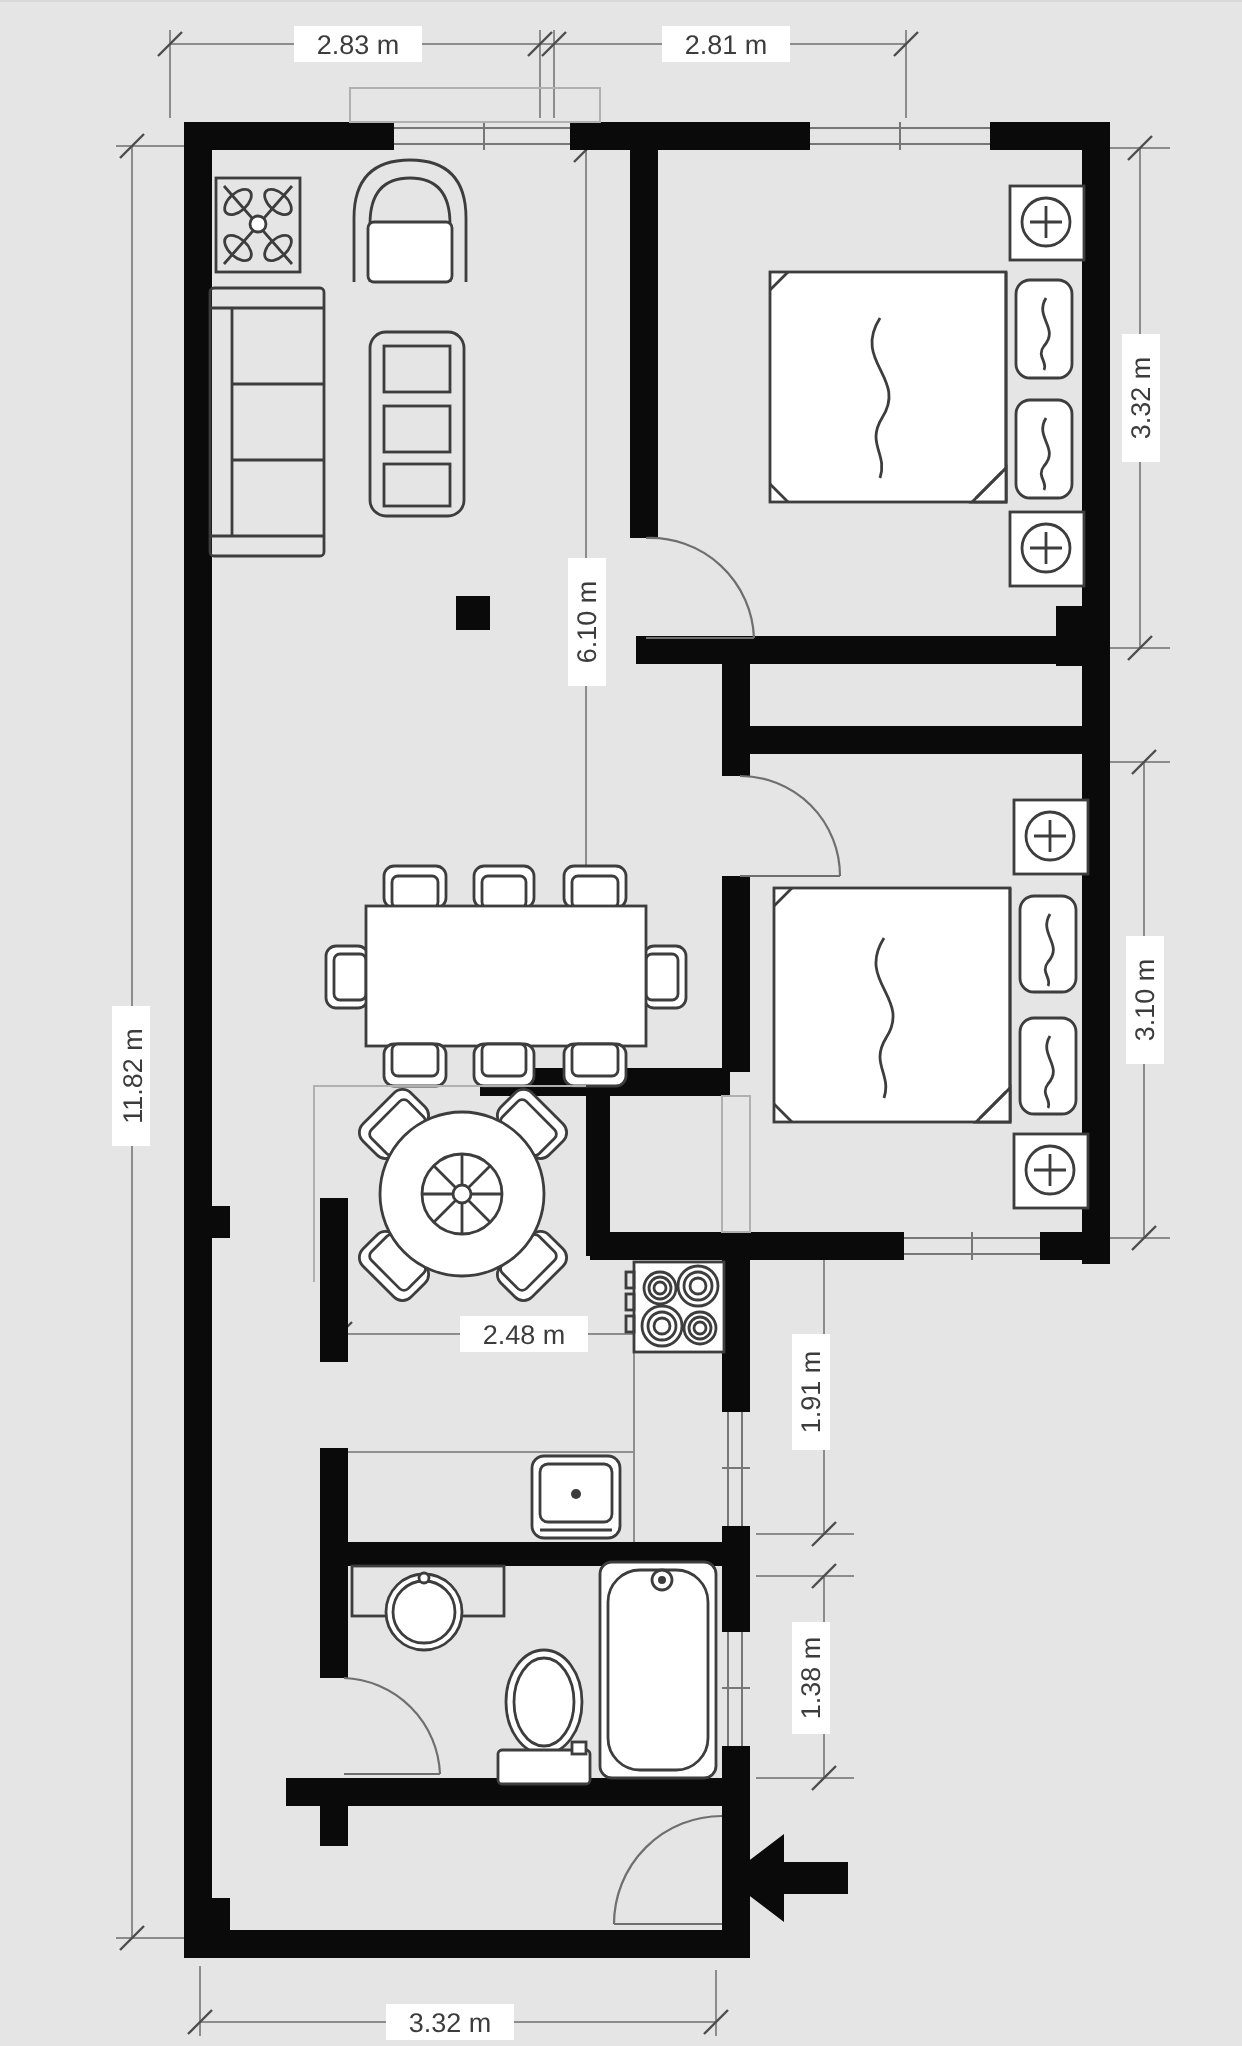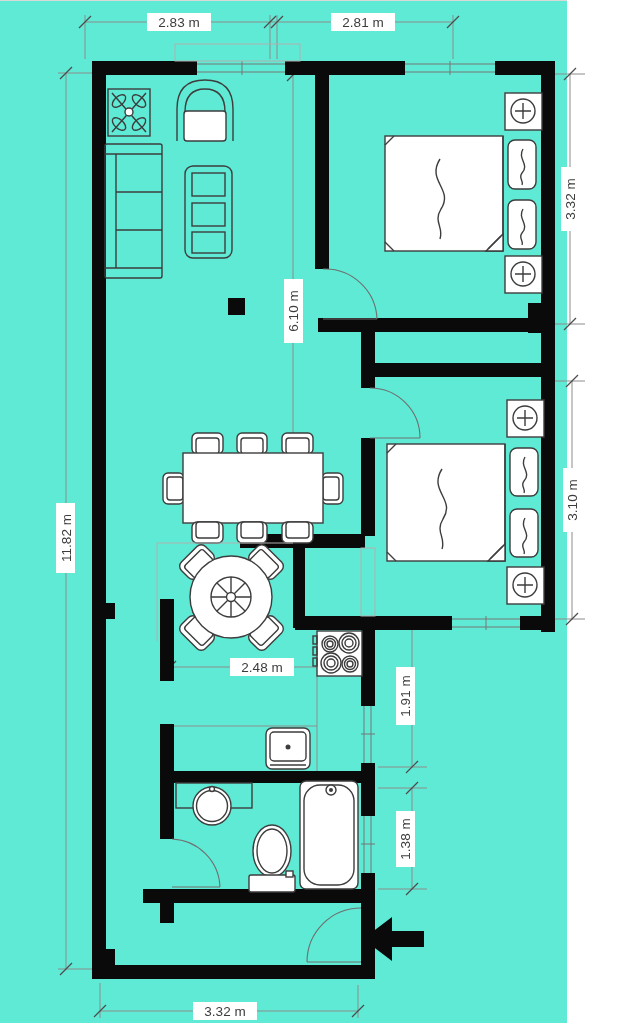--- a/index.html
+++ b/index.html
@@ -1,17 +1,17 @@
 <!DOCTYPE html>
 <html><head>
 <meta charset="utf-8">
 <style>
   html,body{margin:0;padding:0;background:#ffffff;}
   body{font-family:"Liberation Sans", sans-serif;}
-  .plan-wrap{width:567px;height:1023px;position:relative;background:#5eead4;border-top:1px solid #d9d9d9;}
+  .plan-wrap{width:621px;height:1023px;position:relative;background:#e5e5e5;border-top:1px solid #d9d9d9;}
   svg{display:block;}
   .wall{fill:#0a0a0a;stroke:none;}
   .furn{fill:none;stroke:#3d3d3d;stroke-width:1.4;}
   .furnw{fill:#ffffff;stroke:#3d3d3d;stroke-width:1.4;}
   .thin{fill:none;stroke:#8f8f8f;stroke-width:1;}
   .lite{fill:none;stroke:#b0b0b0;stroke-width:1;}
   .dim{fill:none;stroke:#8c8c8c;stroke-width:1;}
   .tick{stroke:#4d4d4d;stroke-width:1.2;}
   .dimtext{font-family:"Liberation Sans",sans-serif;font-size:13.5px;fill:#3c3c3c;}
   .labelbg{fill:#ffffff;}

